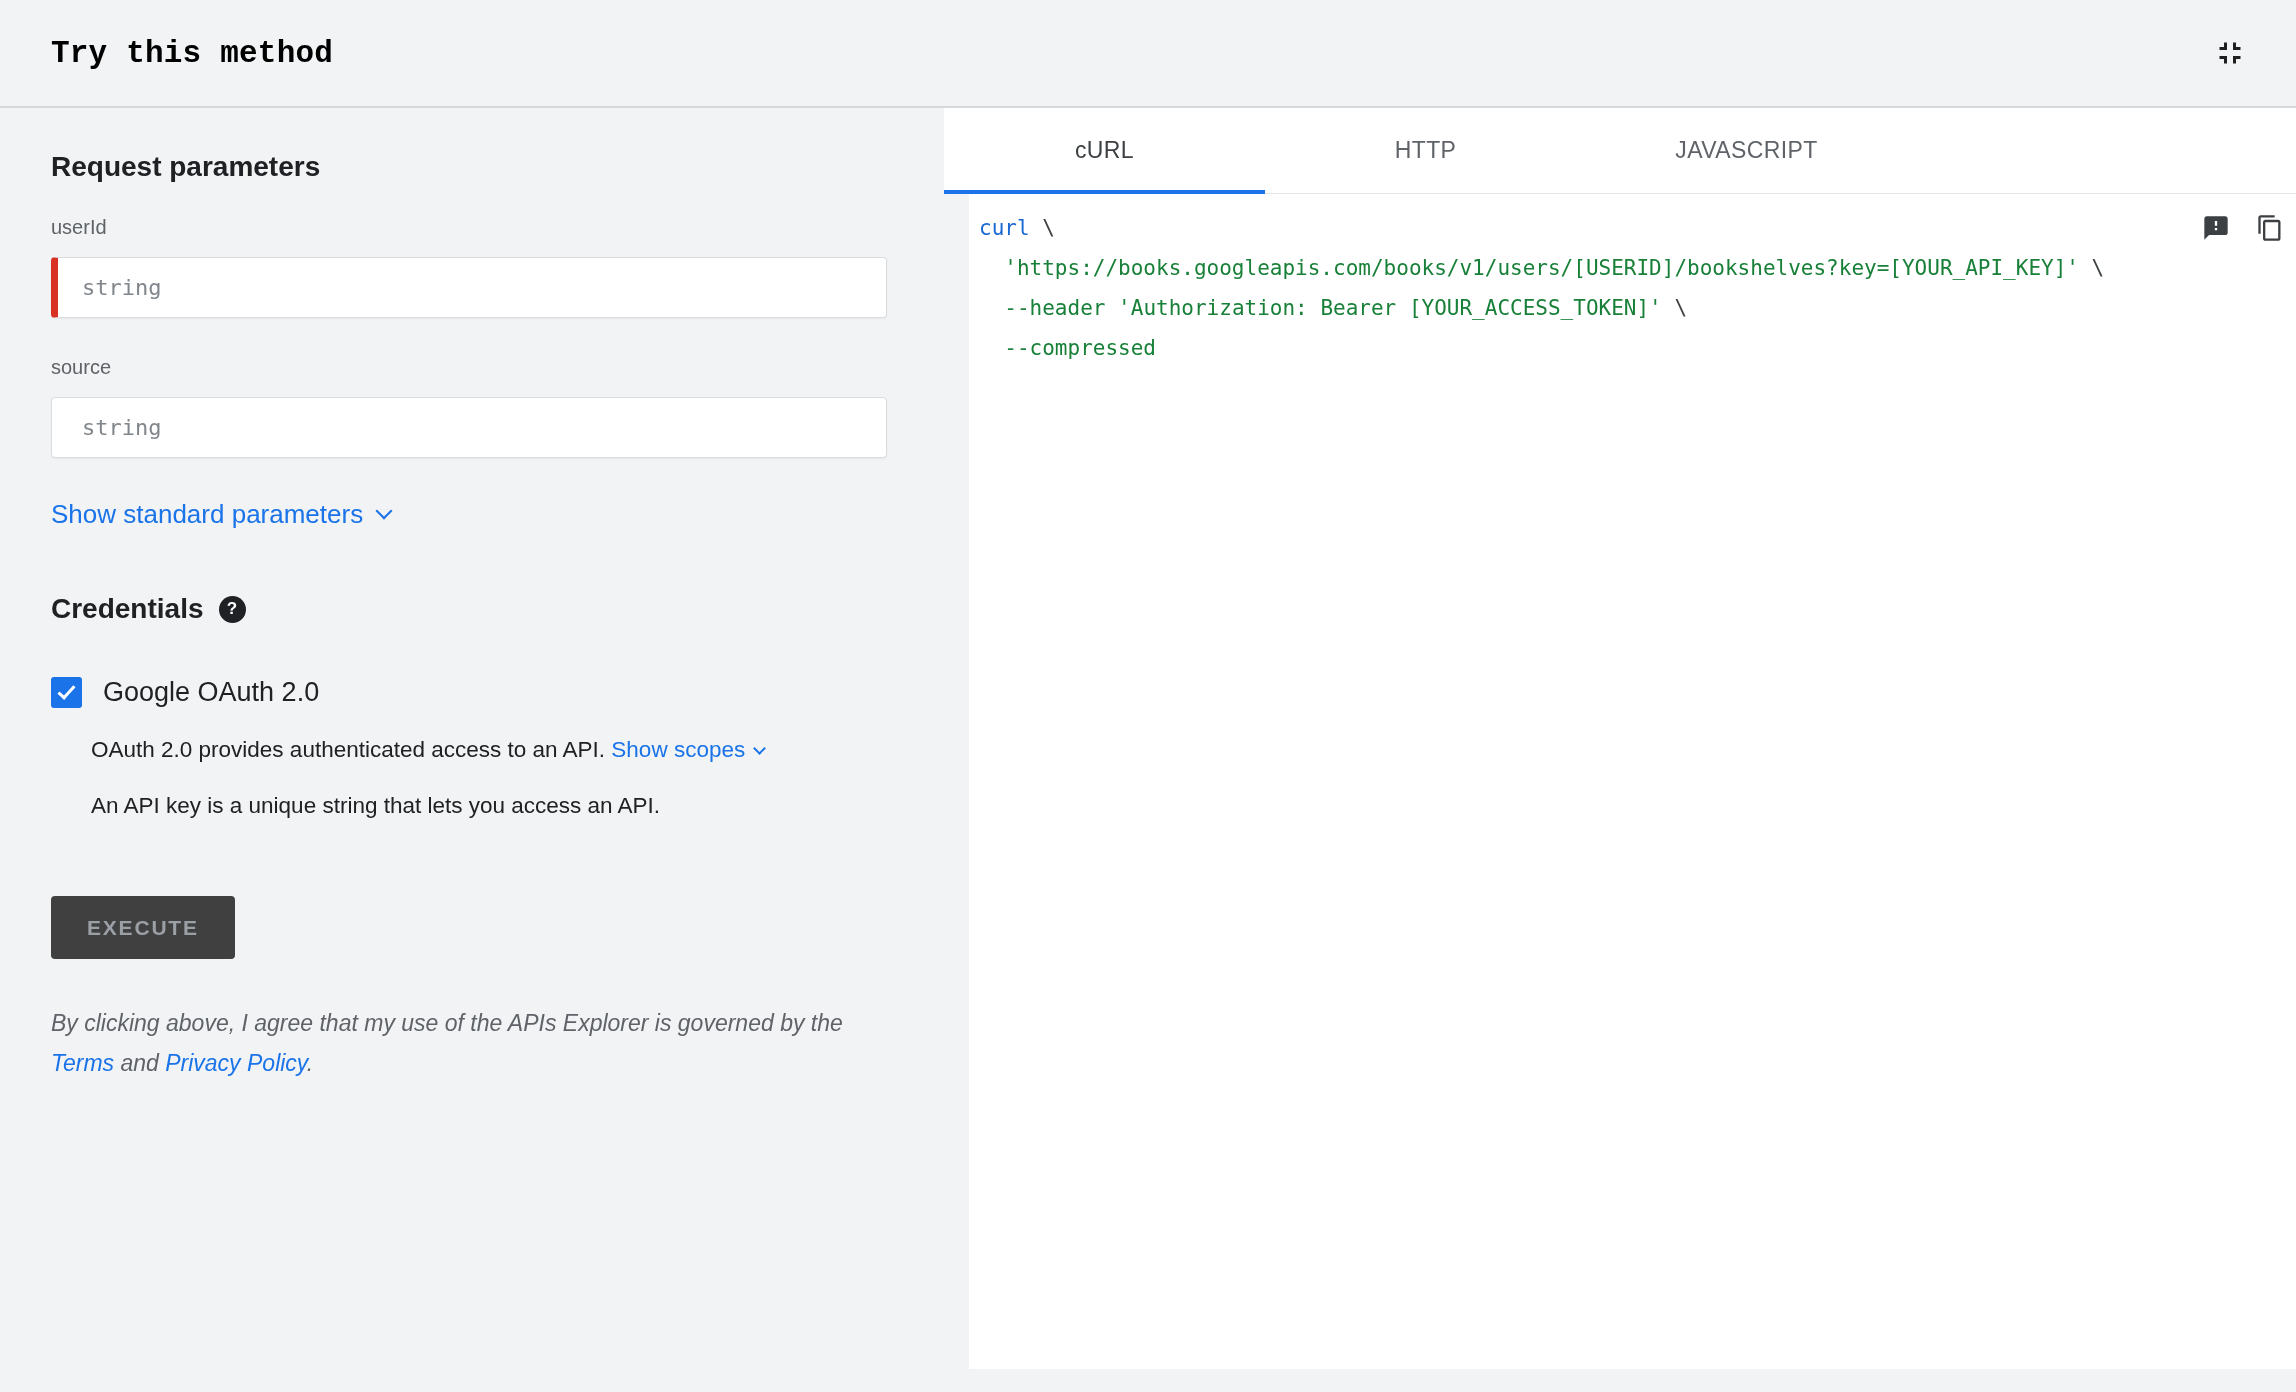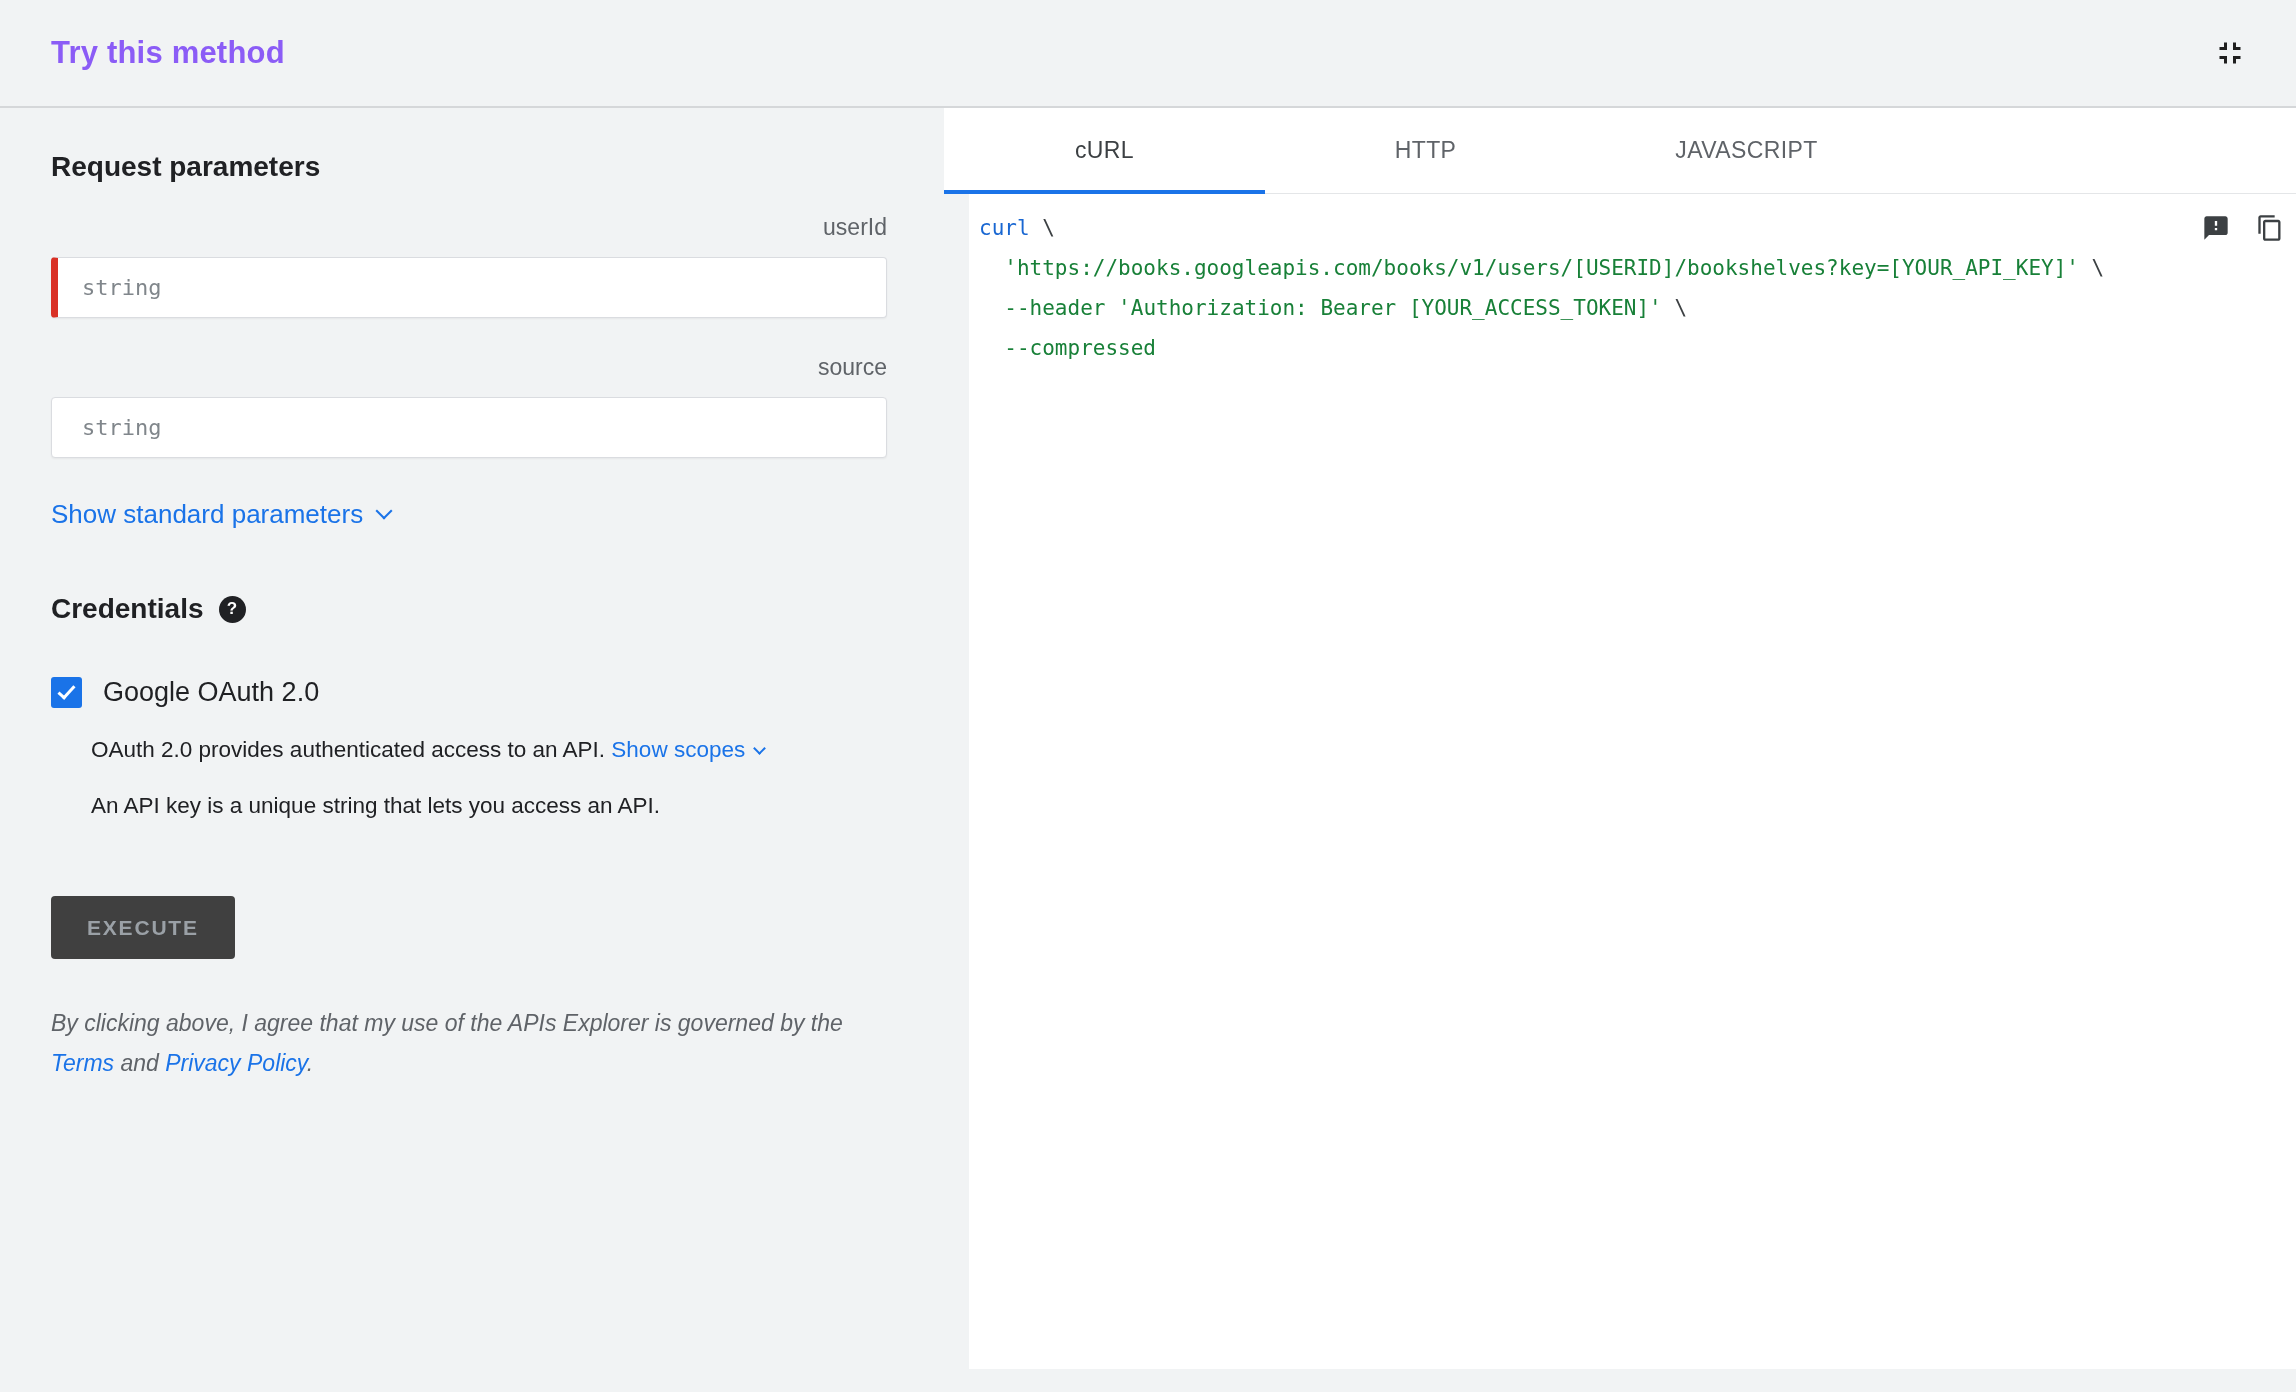--- a/index.html
+++ b/index.html
@@ -12,30 +12,30 @@
   }
   .link { color:var(--link-blue,#1a73e8); text-decoration:none; cursor:pointer; }
 
   
   .header {
     position:absolute; top:0; left:0; width:100%; height:108px;
     background:#f1f3f4; border-bottom:2px solid #d5d7d9;
     display:flex; align-items:center; justify-content:space-between;
     padding:0 48px 0 51px;
   }
-  .header h1 { margin:0; font-size:31px; font-weight:700; color:#8b5cf6; letter-spacing:.2px; }
+  .header h1 { margin:0; font-size:31px; font-weight:700; color:#000000; letter-spacing:.2px;font-family:Liberation Mono, monospace; }
   .icon-btn { background:none; border:none; padding:0; cursor:pointer; display:flex; align-items:center; justify-content:center; }
 
   
   .left-panel {
     position:absolute; top:108px; left:0; width:920px; bottom:0;
     padding:42px 33px 0 51px; background:#f1f3f4;
   }
   h2.section { margin:0; font-size:28px; line-height:34px; font-weight:700; color:#202124; }
-  .field-label { font-size:23px; line-height:27px; color:#5f6368; margin:30px 0 16px;text-align:right; }
+  .field-label { font-size:20px; line-height:27px; color:#5f6368; margin:30px 0 16px; }
   .field-label.src { margin-top:36px; }
   .text-input {
     display:block; width:100%; height:61px;
     border:1px solid #dadce0; border-radius:4px; background:#fff;
     font-family:"DejaVu Sans Mono", monospace; font-size:22px; color:#202124;
     padding:0 36px 0 30px; outline:none;
     box-shadow:0 1px 2px rgba(0,0,0,.05);
   }
   .text-input::placeholder { color:#80868b; }
   .text-input.required { border-left:7px solid var(--required-red,#d93025); padding-left:24px; }

